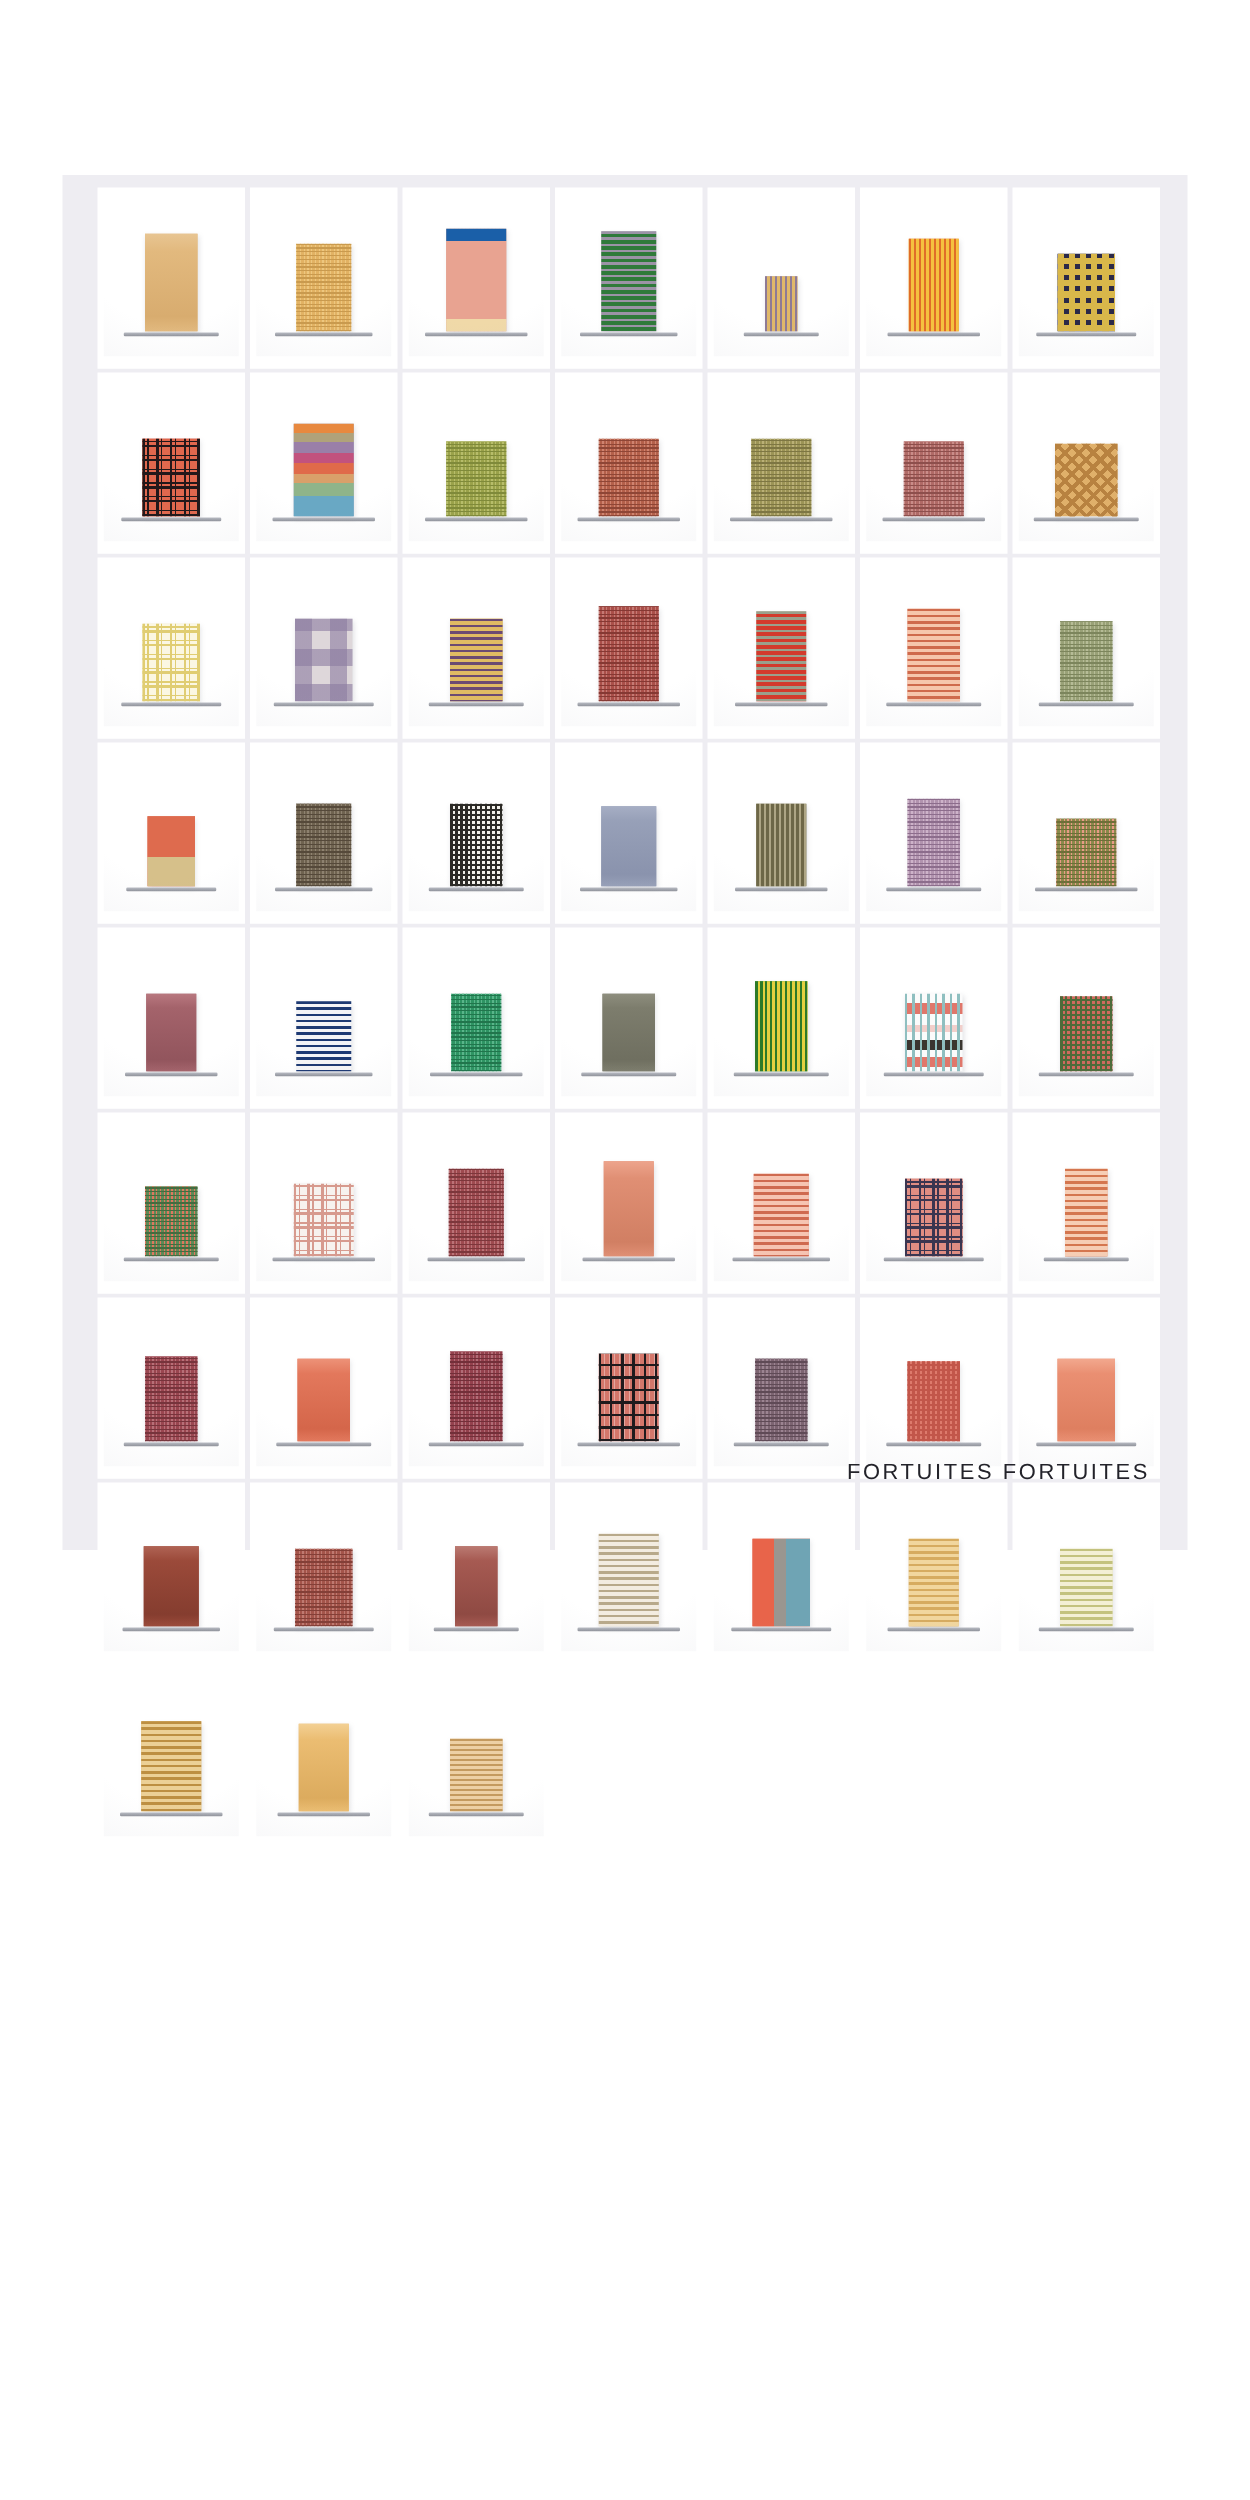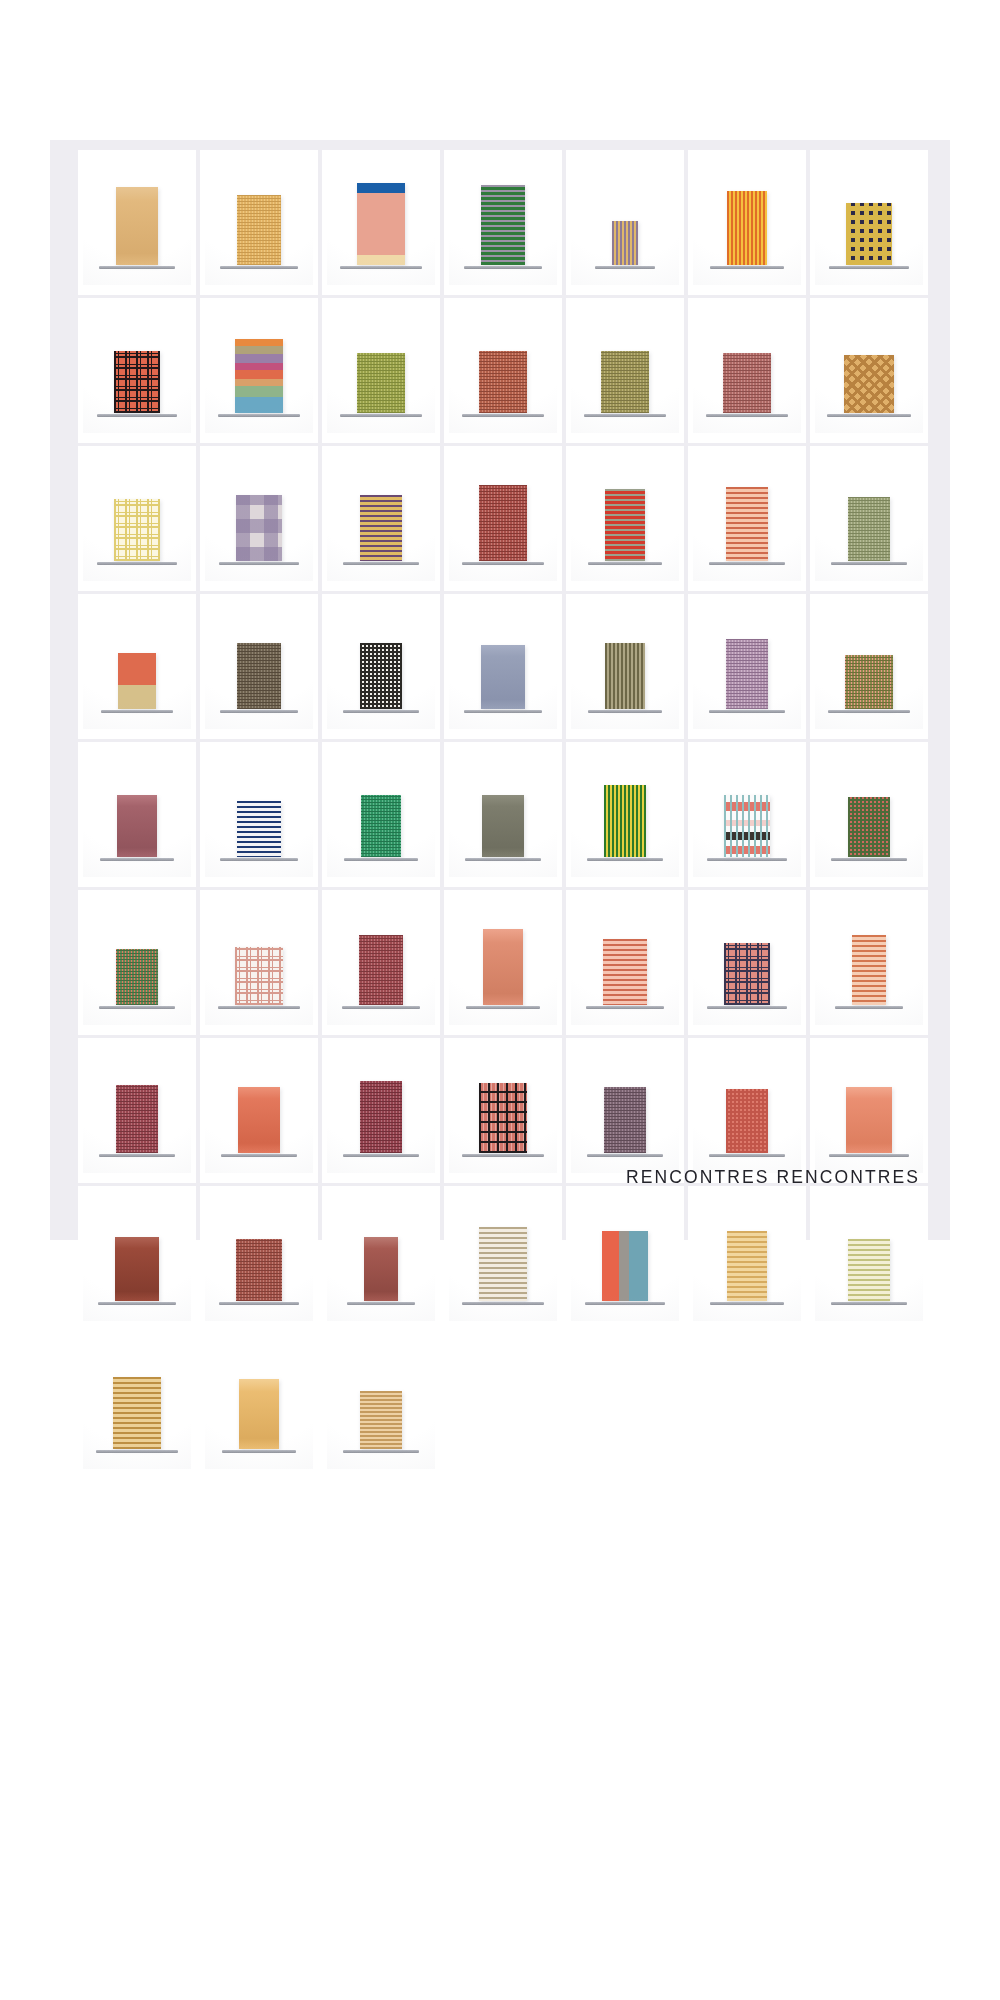--- a/index.html
+++ b/index.html
@@ -300,14 +300,14 @@
       </div>
       <div class="cell">
         <div class="swatch" style="width: 42px; height: 58px; background-color: rgb(221, 179, 119); background-image: repeating-linear-gradient(rgb(196, 154, 94) 0px, rgb(196, 154, 94) 2px, rgb(237, 208, 164) 2px, rgb(237, 208, 164) 4px), linear-gradient(transparent 0px, transparent 48%, rgba(0, 0, 0, 0.18) 48%, rgba(0, 0, 0, 0.18) 54%, transparent 54%); bottom: 30px;"></div>
         <div class="shelf" style="width: 76px; bottom: 26px;"></div>
       </div>
       <div style="height: 145px;"></div>
       <div style="height: 145px;"></div>
       <div style="height: 145px;"></div>
       <div style="height: 145px;"></div>
     </div>
-  <div id="title">RENCONTRES RENCONTRES</div>
+  <div id="title">FORTUITES FORTUITES</div>
 </div>
 
 </body></html>

